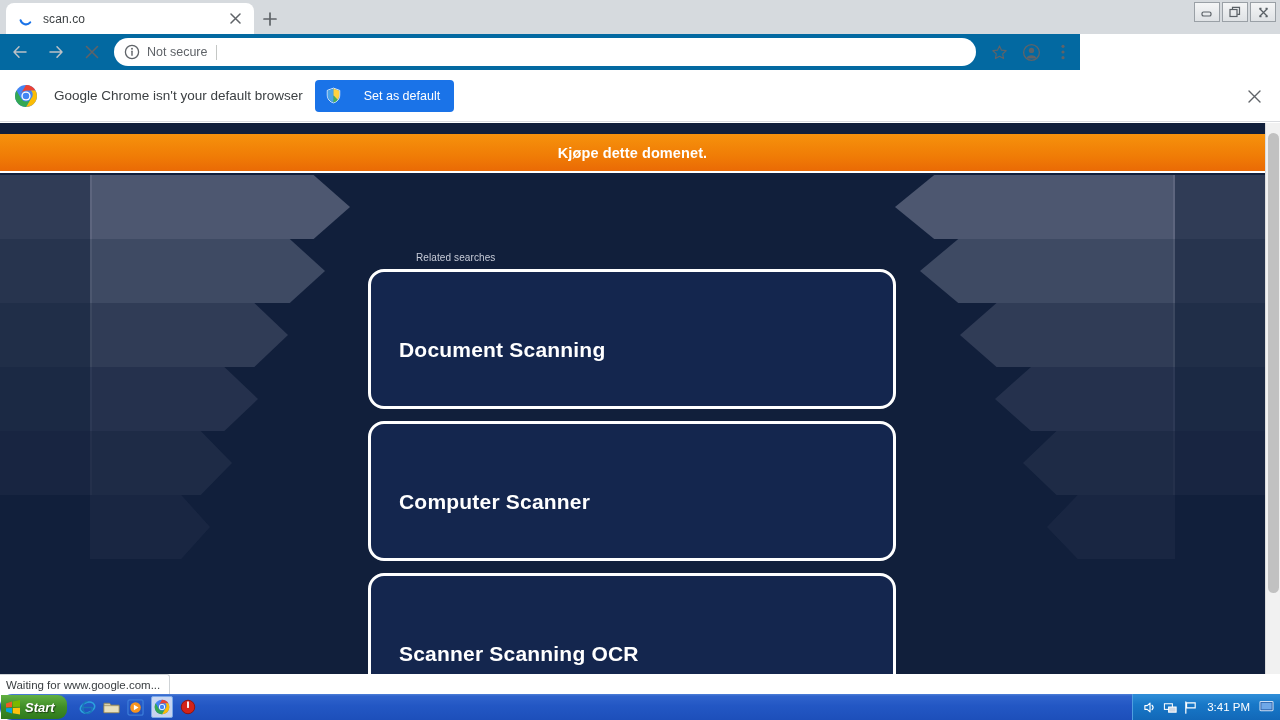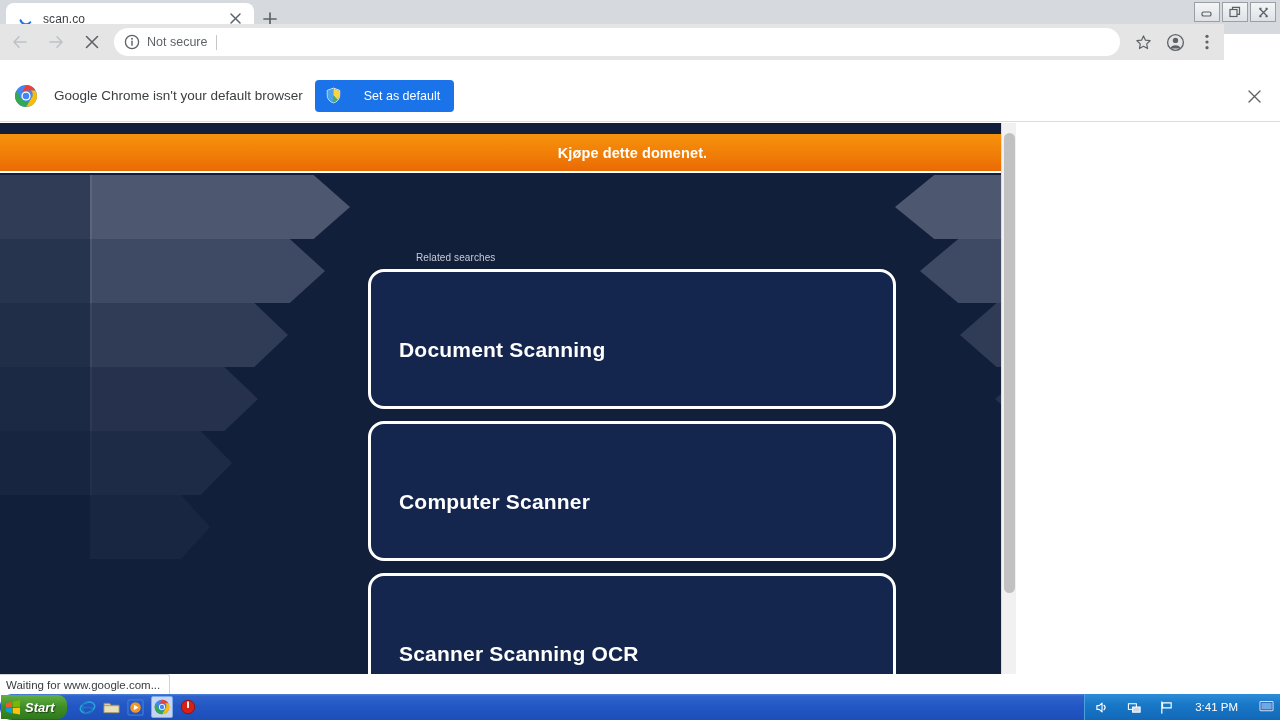--- a/index.html
+++ b/index.html
@@ -46,22 +46,22 @@
   }
   .wc-btn {
     width: 26px; height: 20px; border: 1px solid #9aa0a6;
     background: linear-gradient(#f4f5f6, #dfe2e5);
     display: flex; align-items: center; justify-content: center;
     color: #5a6066;
   }
 
   
   .toolbar {
-    position: absolute; left: 0; top: 24px; width: 1224px; height: 36px;
-    background: #e5e5e5;
+    position: absolute; left: 0; top: 34px; width: 1080px; height: 36px;
+    background: #0369a1;
     display: flex; align-items: center;
   }
   .nav-btn {
     width: 32px; height: 32px; margin-left: 4px; flex: none;
     display: flex; align-items: center; justify-content: center;
     color: #5f6368; border-radius: 50%;
   }
   .nav-btn.disabled { color: #bdc1c6; }
   .omnibox {
     flex: 1; height: 28px; margin: 0 8px 0 6px;
@@ -106,21 +106,21 @@
   }
   .infobar-close {
     position: absolute; right: 14px; top: 14px;
     width: 24px; height: 24px;
     display: flex; align-items: center; justify-content: center;
     color: #5f6368;
   }
 
   
   .viewport {
-    position: absolute; left: 0; top: 123px; width: 1016px; height: 551px;
+    position: absolute; left: 0; top: 123px; width: 1280px; height: 551px;
     overflow: hidden; background: #ef4444;
   }
   .page {
     position: absolute; left: 0; top: 0; width: 1265px; height: 551px;
     background: #111f3b; overflow: hidden;
   }
   .topstrip {
     position: absolute; left: 0; top: 0; width: 100%; height: 11px;
     background: #111f3b;
   }
@@ -228,21 +228,21 @@
   }
   .ql-icon.active {
     background: rgba(255,255,255,.75);
     border: 1px solid #7aa8e8;
     border-radius: 2px;
     width: 22px; height: 22px;
   }
   .tray {
     position: absolute; right: 0; top: 0; height: 26px;
     background: linear-gradient(180deg, #2f8ed8 0%, #1878c8 40%, #1268b8 100%);
-    display: flex; align-items: center; gap: 17px;
+    display: flex; align-items: center; gap: 5px;
     padding: 0 6px 0 10px;
     border-left: 1px solid #4f9fe0;
   }
   .tray-icon { width: 15px; height: 15px; flex: none; }
   .tray-clock {
     font-size: 11.5px; color: #ffffff; margin: 0 4px; white-space: nowrap;
   }
 </style>
 </head>
 <body>

